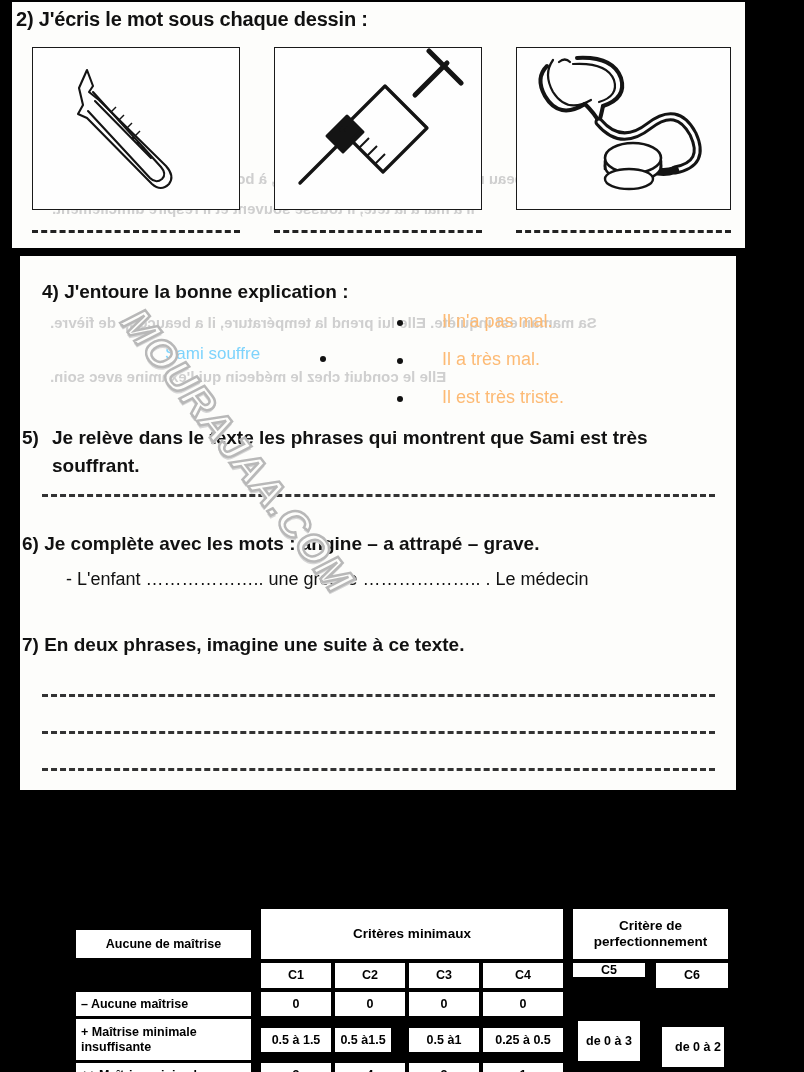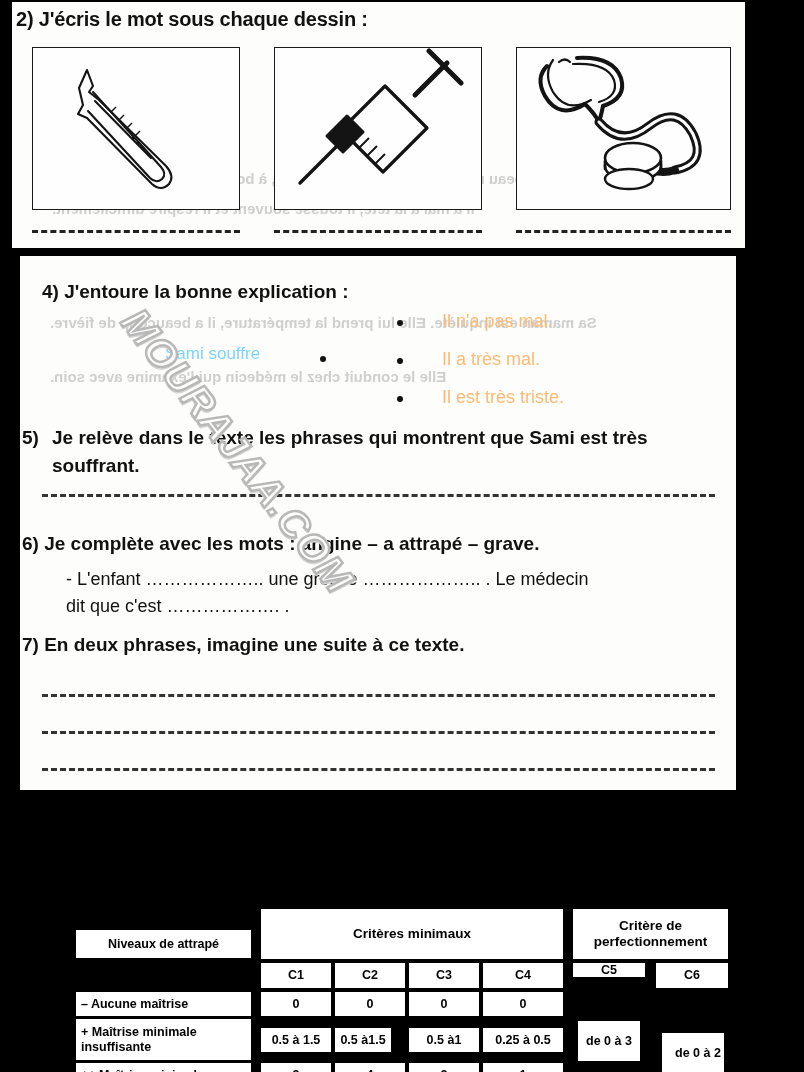--- a/index.html
+++ b/index.html
@@ -355,33 +355,32 @@
 </div>
 
 <div id="q5">
   <span class="num">5)</span><span class="body">Je relève dans le texte les phrases qui montrent que Sami est très souffrant.</span>
 </div>
 <div class="rule-dash" id="rule-q5"></div>
 
 <div id="q6-heading">6) Je complète avec les mots : angine – a attrapé – grave.</div>
 <div id="q6-body">
   <div>- L'enfant ……………….. une grosse ……………….. . Le médecin</div>
-  <div>dit que c'est ………………. .</div>
 </div>
 
 <div id="q7-heading">7) En deux phrases, imagine une suite à ce texte.</div>
 <div class="rule-dash" id="rule-q7-0"></div>
 <div class="rule-dash" id="rule-q7-1"></div>
 <div class="rule-dash" id="rule-q7-2"></div>
 
 <div id="watermark">MOURAJAA.COM</div>
 
 <div id="grading-table">
 
-  <div class="tcell" style="left:0px; top:27px; width:175px; height:28px;">Niveaux de attrapé</div>
+  <div class="tcell" style="left:0px; top:27px; width:175px; height:28px;">Aucune de maîtrise</div>
 
   <div class="tcell" style="left:185px; top:6px; width:302px; height:50px; font-size:13.5px;">Critères minimaux</div>
   <div class="tcell wrap" style="left:497px; top:6px; width:155px; height:50px; font-size:13.5px;">Critère de perfectionnement</div>
 
   <div class="tcell" style="left:185px; top:60px; width:70px; height:25px;">C1</div>
   <div class="tcell" style="left:259px; top:60px; width:70px; height:25px;">C2</div>
   <div class="tcell" style="left:333px; top:60px; width:70px; height:25px;">C3</div>
   <div class="tcell" style="left:407px; top:60px; width:80px; height:25px;">C4</div>
   <div class="tcell" style="left:497px; top:60px; width:72px; height:14px;">C5</div>
   <div class="tcell" style="left:580px; top:60px; width:72px; height:25px;">C6</div>
@@ -392,21 +391,21 @@
   <div class="tcell" style="left:333px; top:89px; width:70px; height:24px;">0</div>
   <div class="tcell" style="left:407px; top:89px; width:80px; height:24px;">0</div>
 
   <div class="tcell left-al" style="left:0px; top:116px; width:175px; height:41px;">+ Maîtrise minimale insuffisante</div>
   <div class="tcell" style="left:185px; top:125px; width:70px; height:24px;">0.5 à 1.5</div>
   <div class="tcell" style="left:259px; top:125px; width:56px; height:24px;">0.5 à1.5</div>
   <div class="tcell" style="left:333px; top:125px; width:70px; height:24px;">0.5 à1</div>
   <div class="tcell" style="left:407px; top:125px; width:80px; height:24px;">0.25 à 0.5</div>
 
   <div class="tcell wrap" style="left:502px; top:118px; width:62px; height:40px;">de 0 à 3</div>
-  <div class="tcell wrap" style="left:586px; top:130px; width:62px; height:40px;padding-left:12px;">de 0 à 2</div>
+  <div class="tcell wrap" style="left:586px; top:124px; width:62px; height:40px;padding-left:12px;">de 0 à 2</div>
 
   <div class="tcell left-al" style="left:0px; top:160px; width:175px; height:24px;">++ Maîtrise minimale</div>
   <div class="tcell" style="left:185px; top:160px; width:70px; height:24px;">3</div>
   <div class="tcell" style="left:259px; top:160px; width:70px; height:24px;">4</div>
   <div class="tcell" style="left:333px; top:160px; width:70px; height:24px;">2</div>
   <div class="tcell" style="left:407px; top:160px; width:80px; height:24px;">1</div>
 
 </div>
 
 </body></html>

